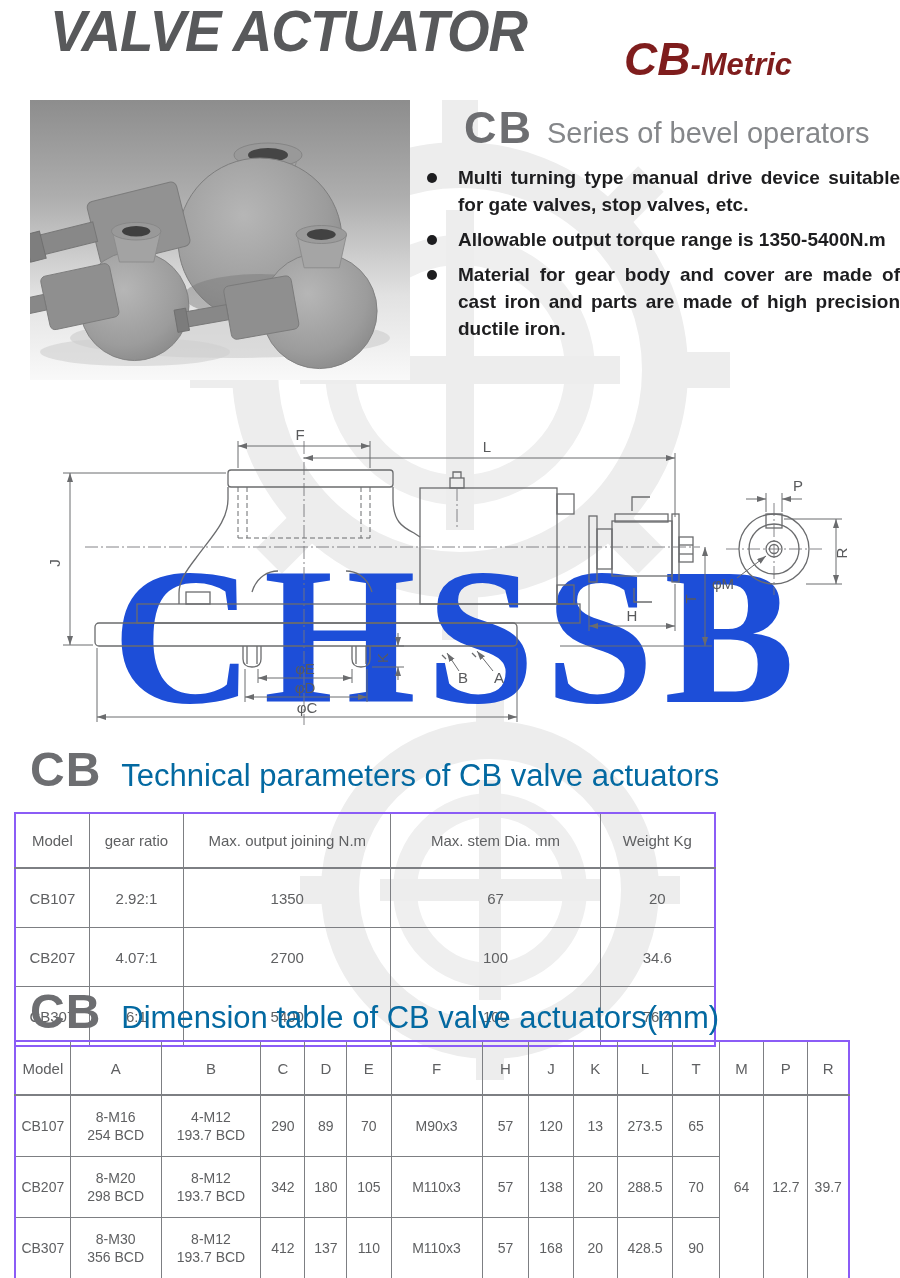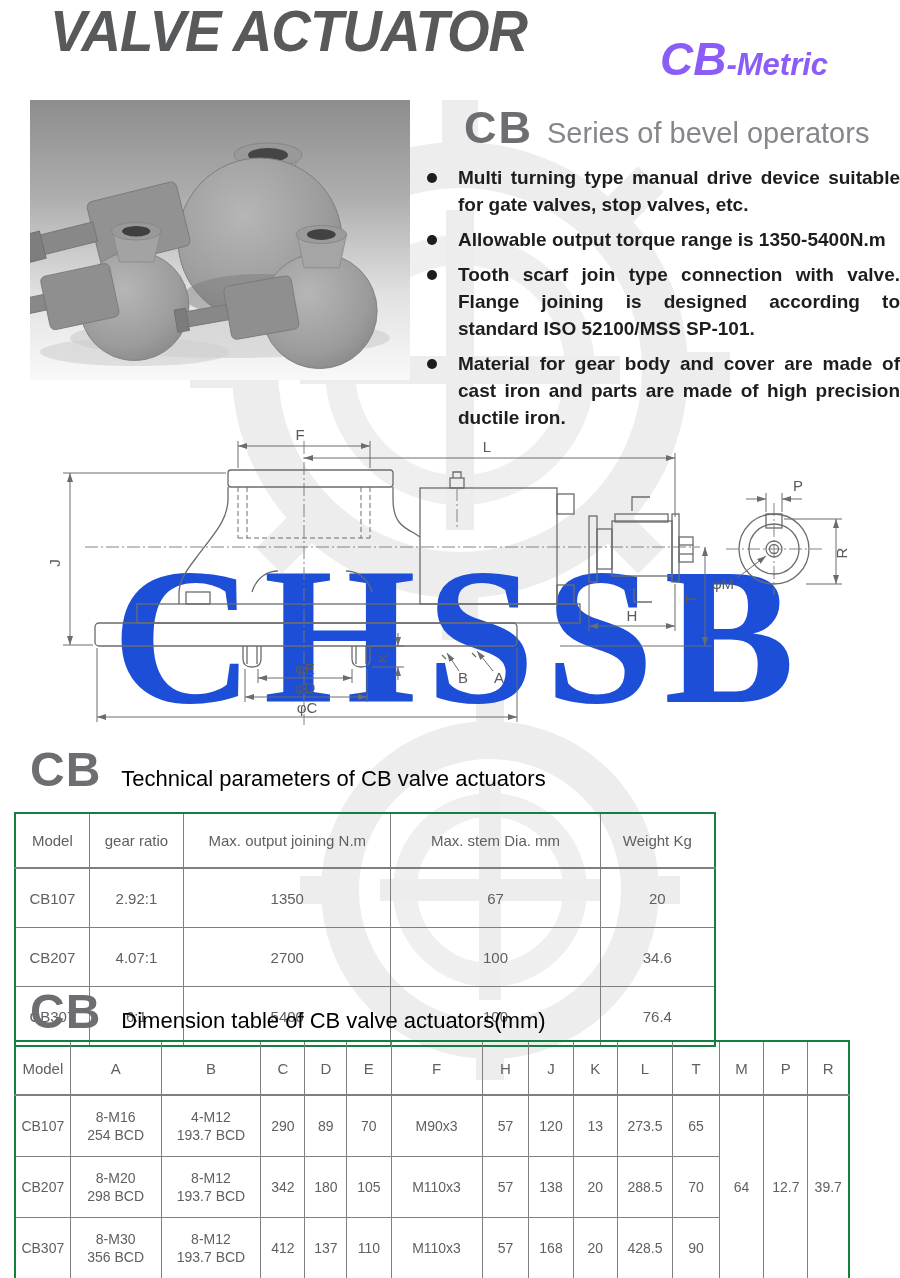--- a/index.html
+++ b/index.html
@@ -9,21 +9,21 @@
   
   .wm-wheel{position:absolute;z-index:0;}
   .wm-chssb{position:absolute;z-index:0;left:112px;top:538px;
     font-family:"Liberation Serif","DejaVu Serif",serif;font-weight:bold;
     font-size:196px;line-height:1;letter-spacing:10px;color:#1d4ed8;white-space:nowrap;}
 
   
   .title{position:absolute;left:50px;top:-2px;z-index:2;
     font-size:57px;font-weight:bold;font-style:italic;color:#58595b;
     letter-spacing:-1px;transform:scaleX(.96);transform-origin:left top;white-space:nowrap;}
-  .series-badge{position:absolute;left:660px;top:32px;z-index:2;color:#8b5cf6;
+  .series-badge{position:absolute;left:624px;top:32px;z-index:2;color:#7f1d1d;
     font-style:italic;font-weight:bold;white-space:nowrap;}
   .series-badge .code{font-size:46px;}
   .series-badge .suffix{font-size:31px;}
 
   
   .photo{position:absolute;left:30px;top:100px;width:380px;height:280px;z-index:2;}
 
   
   .intro{position:absolute;left:420px;top:102px;width:480px;z-index:2;}
   .intro-head{white-space:nowrap;margin-left:44px;}
@@ -38,27 +38,27 @@
   .drawing{position:absolute;left:0;top:425px;width:900px;height:320px;z-index:1;}
   .ln{stroke:#6b6c6e;stroke-width:1.3;fill:none;}
   .dim{stroke:#6b6c6e;stroke-width:1;fill:none;}
   .dsh{stroke:#6b6c6e;stroke-width:1;fill:none;stroke-dasharray:5 3;}
   .cdash{stroke:#76777a;stroke-width:.9;fill:none;stroke-dasharray:13 3 2 3;}
   .dtxt{font-family:"Liberation Sans",sans-serif;font-size:15px;fill:#595a5c;}
 
   
   .sect{position:absolute;left:30px;z-index:2;white-space:nowrap;}
   .sect .cb{font-size:48px;font-weight:bold;color:#6d6e71;letter-spacing:1px;}
-  .sect .ht{font-size:22px;color:#000000;margin-left:20px;}
+  .sect .ht{font-size:31px;color:#0369a1;margin-left:20px;}
   .sect.s1{top:742px;}
   .sect.s2{top:984px;}
 
   
   table.data{position:absolute;z-index:1;border-collapse:collapse;table-layout:fixed;
-    background:transparent;border:2px solid #15803d;}
+    background:transparent;border:2px solid #8b5cf6;}
   table.data th,table.data td{border:1px solid #7d7f83;text-align:center;vertical-align:middle;
     color:#5f6062;font-weight:normal;white-space:pre-line;padding:2px;}
   table.t1{left:14px;top:812px;width:702px;}
   table.t1 th{height:49px;font-size:15px;}
   table.t1 td{height:54px;font-size:15px;}
   table.t1 thead th{border-bottom-width:2px;}
   table.t2{left:14px;top:1040px;width:836px;}
   table.t2 th{height:48px;font-size:15px;}
   table.t2 td{height:56px;font-size:14px;line-height:1.3;}
   table.t2 thead th{border-bottom-width:2px;}
@@ -161,21 +161,20 @@
     </g>
   </svg>
 
   <div class="intro">
     <div class="intro-head">
       <span class="cb">CB</span><span class="ht">Series of bevel operators</span>
     </div>
     <ul class="bullets">
       <li><span class="dot"></span><span>Multi turning type manual drive device suitable for gate valves, stop valves, etc.</span></li>
       <li><span class="dot"></span><span>Allowable output torque range is 1350-5400N.m</span></li>
-      <li><span class="dot"></span><span>Tooth scarf join type connection with valve. Flange joining is designed according to standard ISO 52100/MSS SP-101.</span></li>
       <li><span class="dot"></span><span>Material for gear body and cover are made of cast iron and parts are made of high precision ductile iron.</span></li>
     </ul>
   </div>
 
   <svg class="drawing" viewBox="0 0 900 320">
     <defs>
       <marker id="ae" markerWidth="10" markerHeight="8" refX="9" refY="3" orient="auto" markerUnits="userSpaceOnUse">
         <path d="M0,0 L9,3 L0,6 Z" fill="#6b6c6e"></path>
       </marker>
       <marker id="as" markerWidth="10" markerHeight="8" refX="0" refY="3" orient="auto" markerUnits="userSpaceOnUse">

